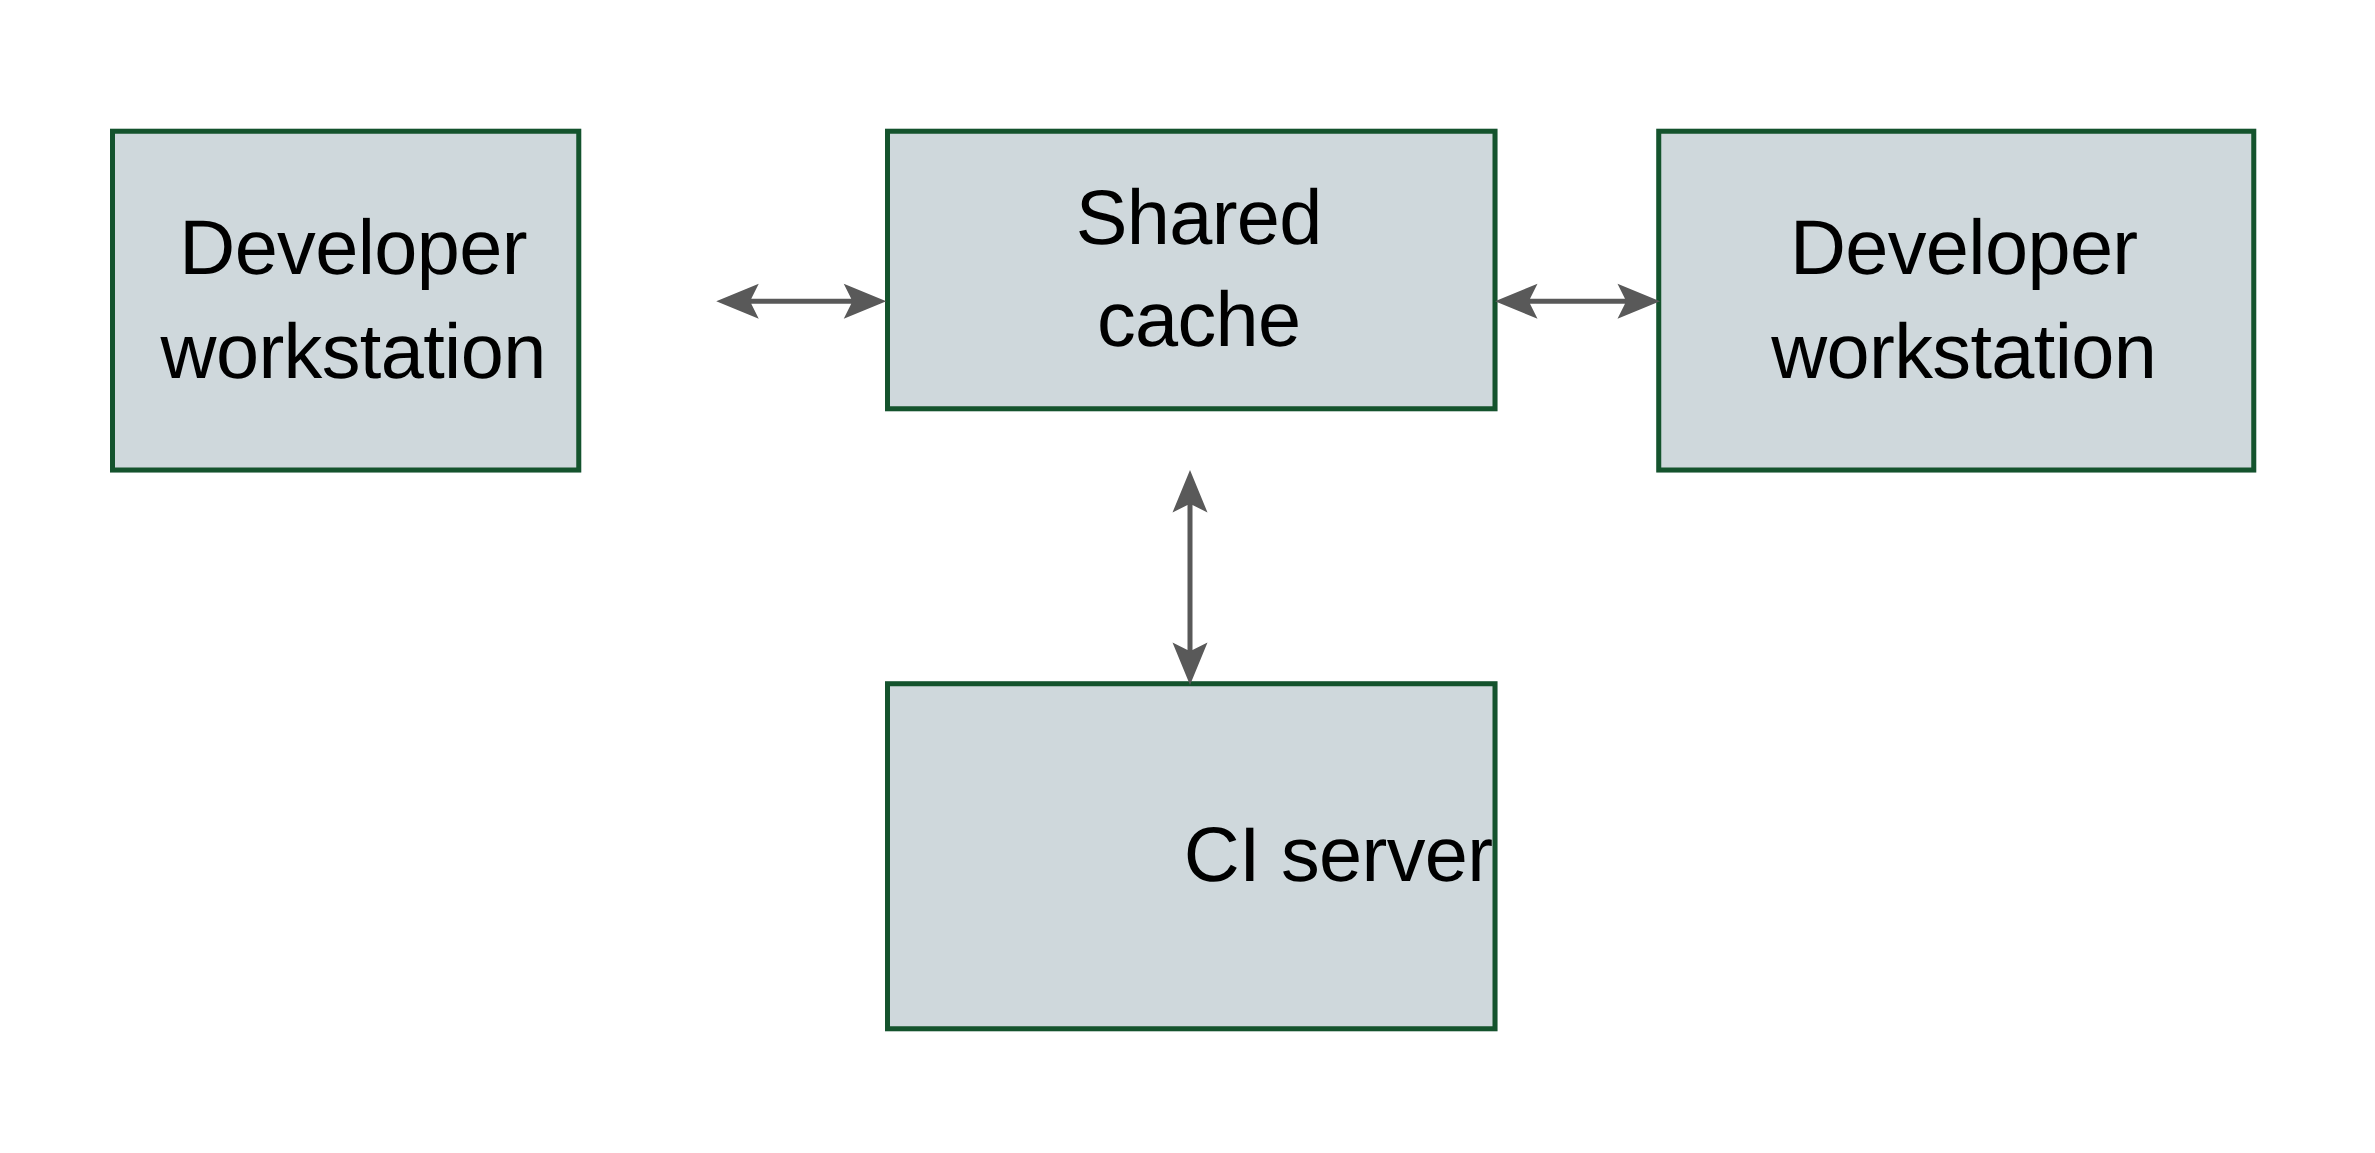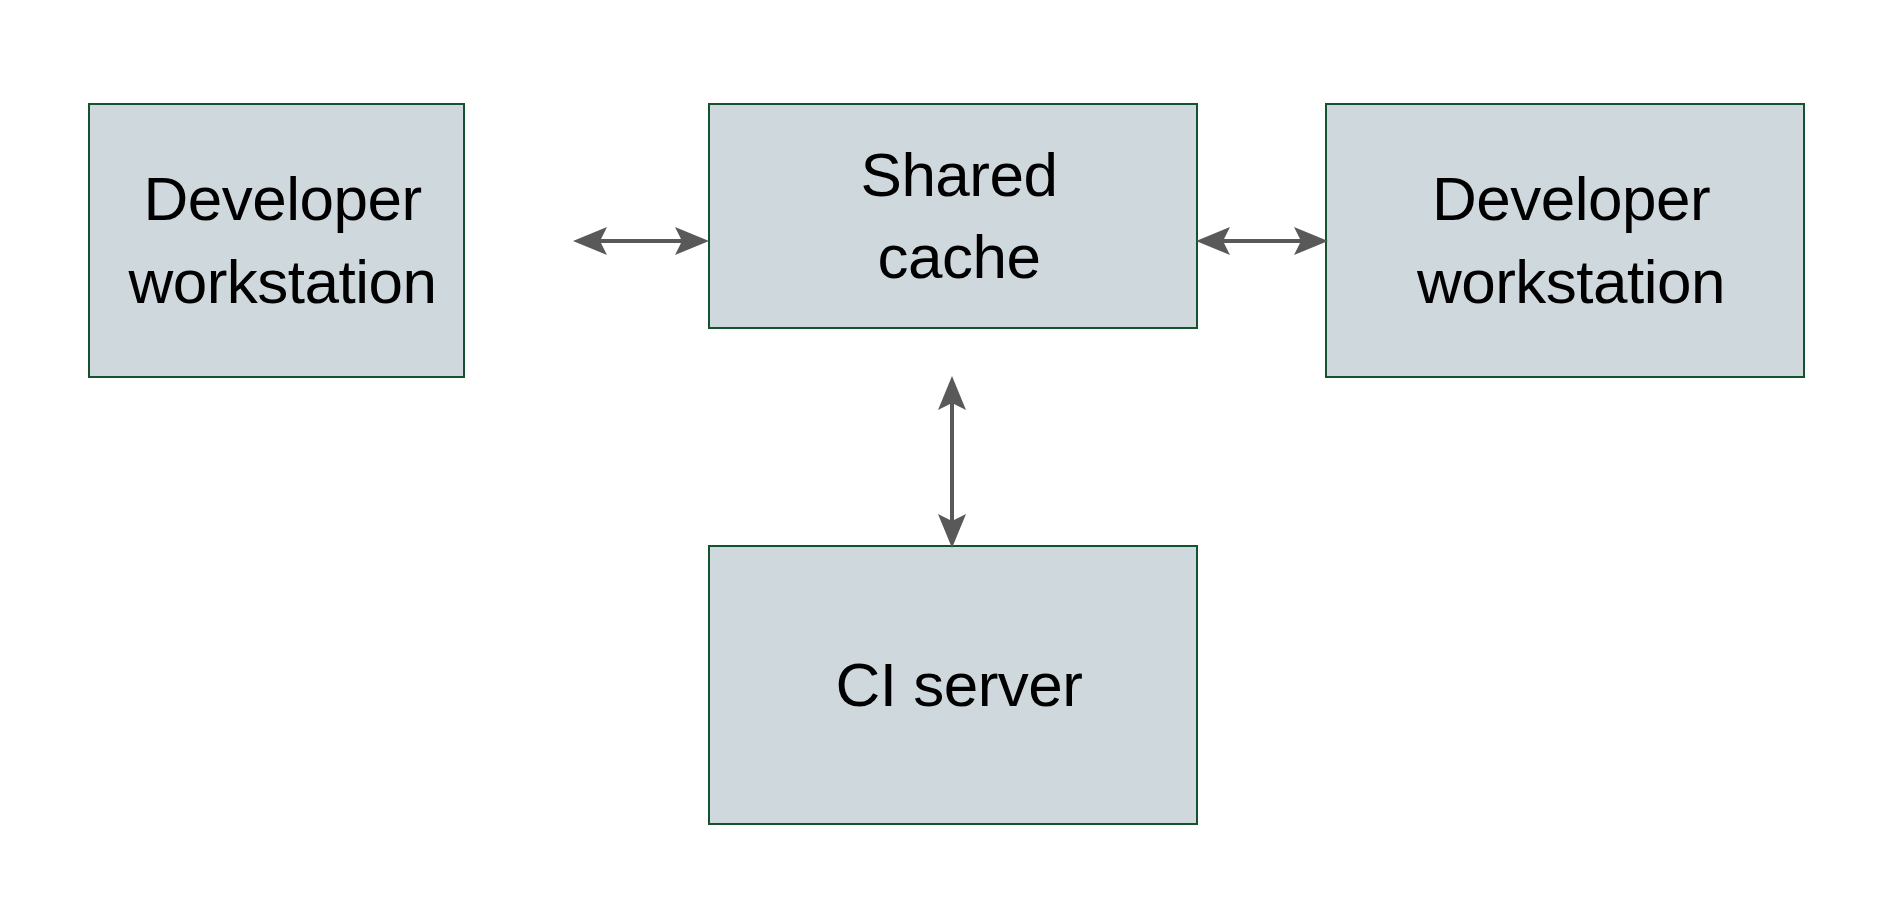--- a/index.html
+++ b/index.html
@@ -14,21 +14,21 @@
     position: relative;
     width: 1900px;
     height: 922px;
     background: #ffffff;
     overflow: hidden;
   }
   .node {
     position: absolute;
     box-sizing: border-box;
     background: #cfd8dc;
-    border: 2px solid #14532d;
+    border: 4px solid #14532d;
     display: flex;
     align-items: center;
     justify-content: center;
     text-align: center;
     padding-left: 12px;
   }
   .node-label {
     font-family: "Liberation Sans", sans-serif;
     font-size: 62px;
     line-height: 1.33;
@@ -41,21 +41,21 @@
     position: absolute;
   }
   .edge svg {
     display: block;
     overflow: visible;
   }
   
   #node-dev-left   { left: 88px;   top: 103px; width: 377px; height: 275px; }
   #node-shared     { left: 708px;  top: 103px; width: 490px; height: 226px; }
   #node-dev-right  { left: 1325px; top: 103px; width: 480px; height: 275px; }
-  #node-ci         { left: 708px;  top: 545px; width: 490px; height: 280px; }
+  #node-ci         { left: 708px;  top: 545px; width: 490px; height: 280px; justify-content: flex-end; }
   
   #edge-left-shared  { left: 573px;  top: 222px;  width: 136px; height: 38px; }
   #edge-shared-right { left: 1196px; top: 222px;  width: 132px; height: 38px; }
   #edge-shared-ci    { left: 933px;  top: 376px;  width: 38px;  height: 172px; }
 </style>
 </head>
 <body>
 
 <div id="canvas">
 

